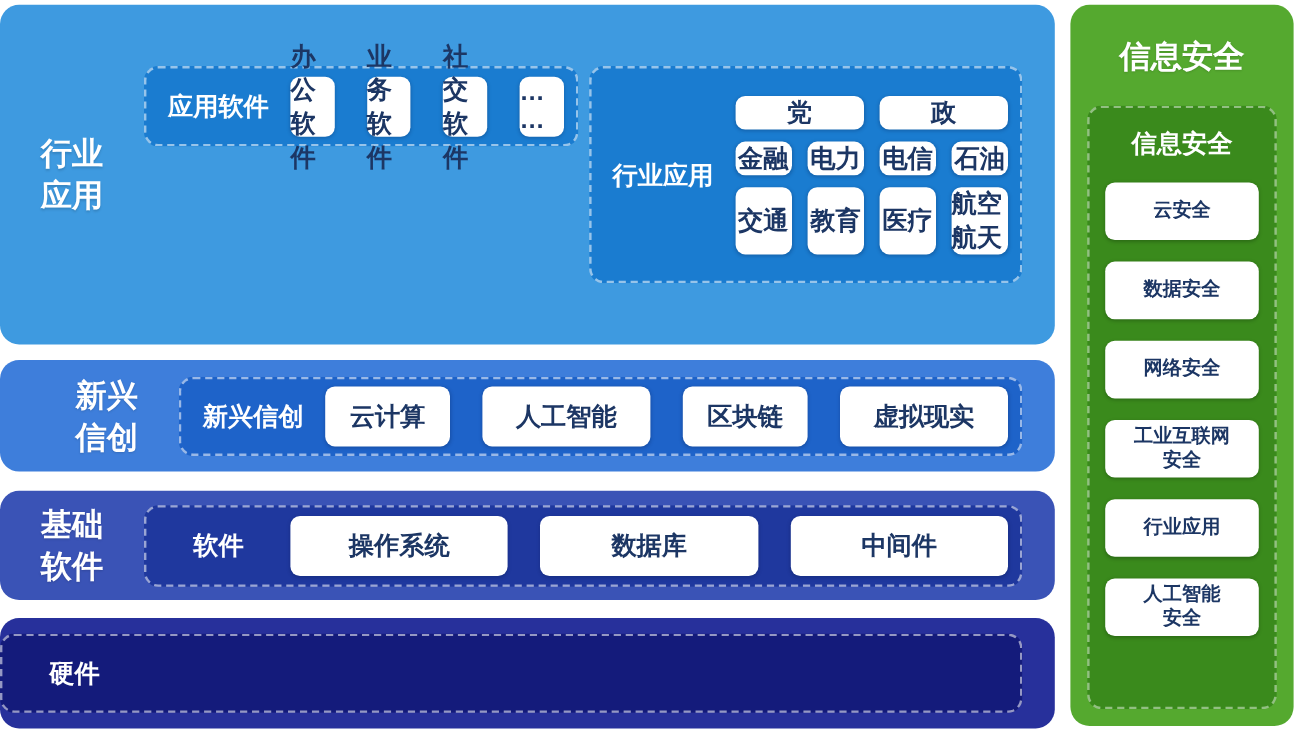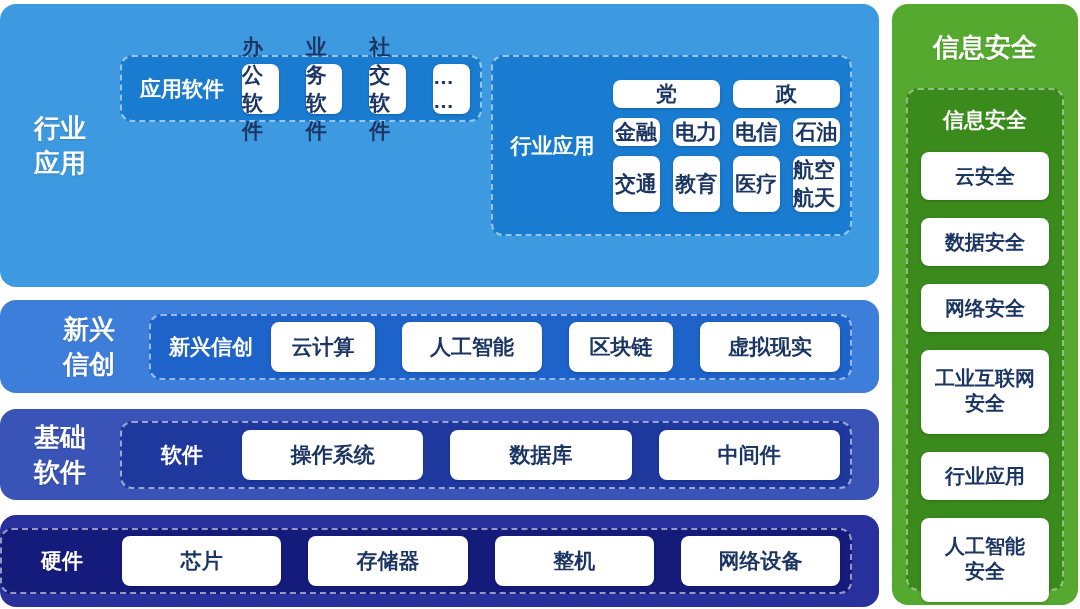--- a/index.html
+++ b/index.html
@@ -49,26 +49,26 @@
     background:#55A92F; border-radius:16px; }
   .sec-title { text-align:center; color:#fff; font-weight:bold; font-size:26px;
     margin-top:26px; text-shadow:0 1px 2px rgba(0,0,0,0.15); }
   .sec-inner { position:absolute; left:14px; right:14px; top:84px; bottom:14px;
     background:#3A8A1C; border:2.5px dashed rgba(255,255,255,0.45);
     border-radius:12px; display:flex; flex-direction:column;
     padding:14px 13px; gap:18px; }
   .sec-label { text-align:center; color:#fff; font-weight:bold; font-size:21px;
     margin:2px 0 0; }
   .sec-chip { background:#ffffff; border-radius:8px; color:#1C3664;
-    font-weight:bold; font-size:20px; display:flex; align-items:center;
+    font-weight:bold; font-size:16px; display:flex; align-items:center;
     justify-content:center; text-align:center; white-space:pre-line;
     line-height:1.25; flex-shrink:0;
     box-shadow:0 1px 3px rgba(0,20,0,0.25); }
   .s1 { height:48px; }
-  .s2 { height:84px;font-family:Liberation Mono, monospace; }
+  .s2 { height:48px; }
 </style>
 </head>
 <body>
 
 <div class="canvas">
 
   <div class="band b1">
     <div class="side-label">
       <span>行业应用</span>
     </div>
@@ -131,26 +131,20 @@
         <div class="chip">操作系统</div>
         <div class="chip">数据库</div>
         <div class="chip">中间件</div>
       </div>
     </div>
   </div>
 
   <div class="band b4">
     <div class="inner">
       <div class="inner-label">硬件</div>
-      <div class="chip-row">
-        <div class="chip">芯片</div>
-        <div class="chip">存储器</div>
-        <div class="chip">整机</div>
-        <div class="chip">网络设备</div>
-      </div>
     </div>
   </div>
 
   <div class="security">
     <div class="sec-title">信息安全</div>
     <div class="sec-inner">
       <div class="sec-label">信息安全</div>
       <div class="sec-chip s1">云安全</div>
       <div class="sec-chip s1">数据安全</div>
       <div class="sec-chip s1">网络安全</div>

